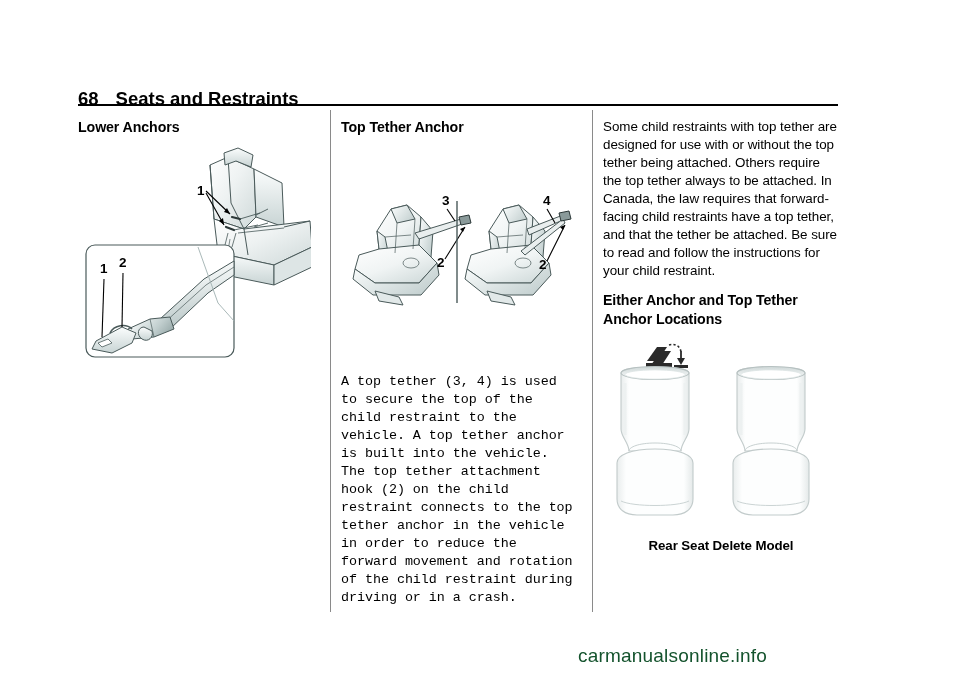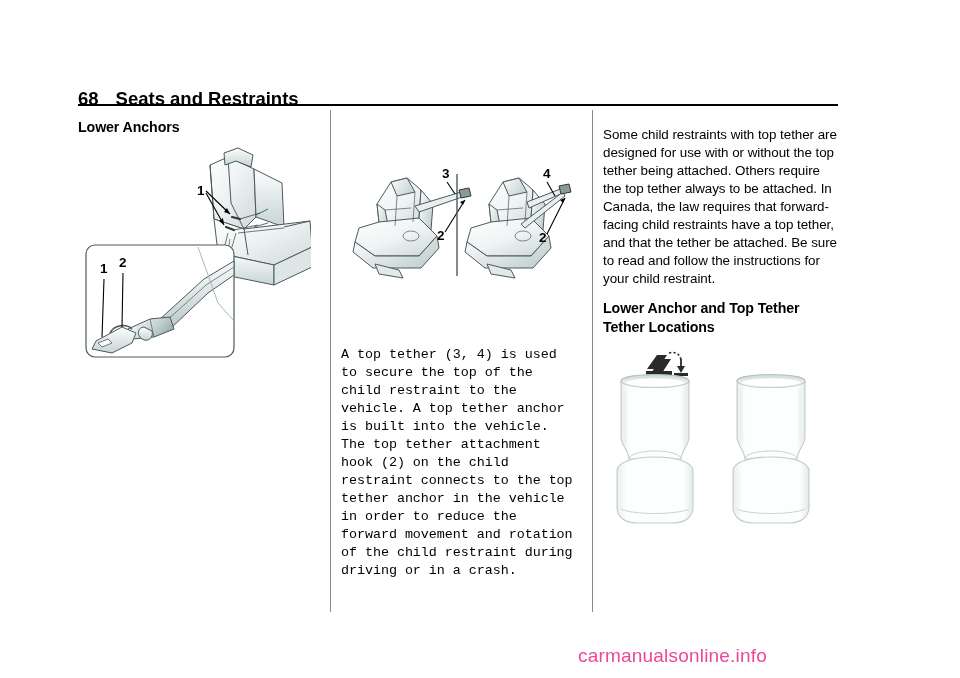--- a/index.html
+++ b/index.html
@@ -79,21 +79,21 @@
   h2.sub {
     font-size: 14.2px;
     font-weight: bold;
     margin: 8px 0 6px 0;
     line-height: 1.32;
     letter-spacing: -0.1px;
   }
   p.body {
     font-size: 13.4px;
     line-height: 1.345;
-    margin: 16px 0 11px 0;
+    margin: 8px 0 11px 0;
     letter-spacing: -0.05px;
   }
   p.body:last-child { margin-bottom: 0; }
 
   .fig-caption {
     font-size: 13.3px;
     font-weight: bold;
     text-align: center;
     margin-top: 13px;
     letter-spacing: -0.1px;
@@ -106,21 +106,21 @@
   .figure svg { display: block; }
 
   
   .watermark {
     position: absolute;
     left: 0;
     top: 645px;
     width: 960px;
     text-align: center;
     font-size: 19px;
-    color: #ec4899;
+    color: #14532d;
     letter-spacing: 0.2px;
     font-family: "Liberation Sans", sans-serif;
   }
   .watermark-inner {
     display: inline-block;
     margin-left: 385px;
   }
 </style>
 </head>
 <body>
@@ -236,20 +236,21 @@
         <g stroke="#000" stroke-width="1.1" fill="none">
           <path d="M26 136 L24 194"></path>
           <path d="M45 130 L44 184"></path>
         </g>
       </svg>
     </div>
 
   </div>
 
   <div class="column col-2">
+    <h2 class="sub">Top Tether Anchor</h2>
 
     <div class="figure" style="margin-top:42px;">
       <svg width="233" height="160" viewBox="0 0 233 160" xmlns="http://www.w3.org/2000/svg">
         <defs>
           <linearGradient id="gCS" x1="0" y1="0" x2="0.8" y2="1">
             <stop offset="0%" stop-color="#ffffff"></stop>
             <stop offset="55%" stop-color="#f0f4f4"></stop>
             <stop offset="100%" stop-color="#d2dcdc"></stop>
           </linearGradient>
           <linearGradient id="gCS2" x1="0" y1="0" x2="1" y2="0.6">
@@ -319,21 +320,21 @@
     </div>
 
     <div style="margin-top:34px;font-family:Liberation Mono, monospace;">
       <p class="body">A top tether (3, 4) is used to secure the top of the child restraint to the vehicle. A top tether anchor is built into the vehicle. The top tether attachment hook (2) on the child restraint connects to the top tether anchor in the vehicle in order to reduce the forward movement and rotation of the child restraint during driving or in a crash.</p>
     </div>
   </div>
 
   <div class="column col-3">
     <p class="body">Some child restraints with top tether are designed for use with or without the top tether being attached. Others require the top tether always to be attached. In Canada, the law requires that forward-facing child restraints have a top tether, and that the tether be attached. Be sure to read and follow the instructions for your child restraint.</p>
 
-    <h2 class="sub" style="margin-top:3px;">Lower Anchor and Top Tether Tether Locations</h2>
+    <h2 class="sub" style="margin-top:3px;">Either Anchor and Top Tether Anchor Locations</h2>
 
     <div class="figure" style="margin-top:10px;">
       <svg width="236" height="186" viewBox="0 0 236 186" xmlns="http://www.w3.org/2000/svg">
         <defs>
           <linearGradient id="gSeatW" x1="0" y1="0" x2="1" y2="0">
             <stop offset="0%" stop-color="#e9eded"></stop>
             <stop offset="12%" stop-color="#fdfefe"></stop>
             <stop offset="88%" stop-color="#fdfefe"></stop>
             <stop offset="100%" stop-color="#e4e9e9"></stop>
           </linearGradient>
@@ -384,19 +385,20 @@
           <path d="M142 112 C142 108 152 104 168 104 C184 104 194 108 194 112" fill="none" stroke="#c8d1d1" stroke-width="1"></path>
           <path d="M130 124 C130 116 144 110 168 110 C192 110 206 116 206 124
                    L206 160 C206 170 198 176 186 176 L150 176 C138 176 130 170 130 160 Z" fill="url(#gSeatW)"></path>
           <path d="M134 162 C146 168 190 168 202 162" fill="none" stroke="#cbd4d4" stroke-width="1"></path>
           <path d="M138 44 L138 96" fill="none" stroke="#edf1f1" stroke-width="3"></path>
           <path d="M198 44 L198 96" fill="none" stroke="#edf1f1" stroke-width="3"></path>
         </g>
       </svg>
     </div>
 
+    <div class="fig-caption">Rear Seat Delete Model</div>
   </div>
 
   <div class="watermark">
     <span class="watermark-inner">carmanualsonline.info</span>
   </div>
 
 </div>
 
 </body></html>

